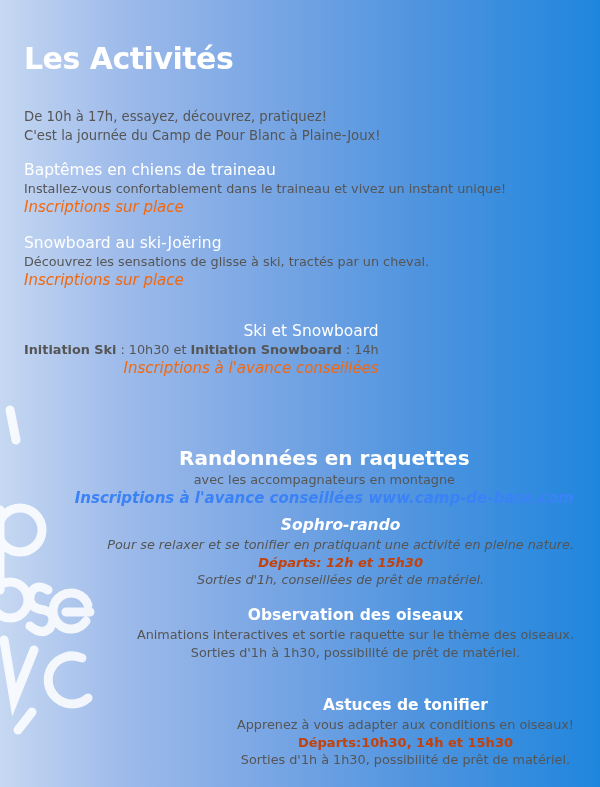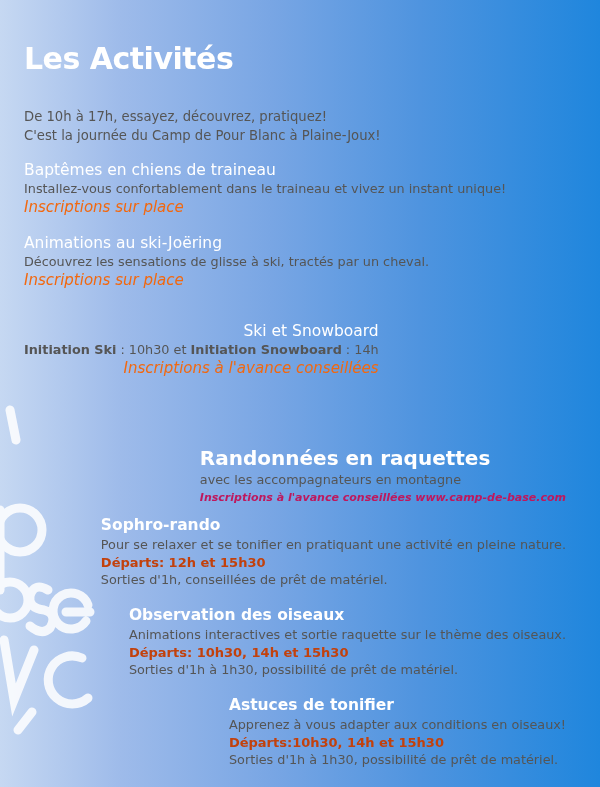--- a/index.html
+++ b/index.html
@@ -23,24 +23,24 @@
       position: absolute; left: 24px; top: 107px;
       font-weight: normal; font-size: 13.2px; line-height: 19px; color: #555555;
     }
     .section { position: absolute; left: 24px; }
     .section h2 {
       margin: 0; font-size: 15.5px; font-weight: normal; color: #ffffff; line-height: 20px;
     }
     .desc { font-size: 12.8px; line-height: 18px; color: #555555; font-family: "DejaVu Sans", sans-serif; }
     .orange { color: #f2680f; font-style: italic; font-size: 15px; line-height: 18px; }
     .bold { font-weight: bold; }
-    .right { position: absolute; right: 34px; text-align: left; }
+    .right { position: absolute; right: 26px; text-align: center; }
     .right h2 { margin: 0; font-size: 15.5px; font-weight: bold; color: #ffffff; line-height: 22px; }
     .big-head { font-size: 20px !important; line-height: 26px !important; }
-    .orange-bold { color: #be185d; font-style: italic; font-weight: bold; font-size: 11px; line-height: 18px; }
+    .orange-bold { color: #3b82f6; font-style: italic; font-weight: bold; font-size: 15px; line-height: 18px; }
     .dep { font-weight: bold; font-size: 13px; color: #c2410c; line-height: 17px; }
   </style>
 </head>
 <body>
 
 <div class="watermark">
   <svg viewBox="0 0 140 340">
     <g fill="none" stroke="#ffffff" stroke-width="9" stroke-linecap="round" opacity="0.9">
       <path d="M40 10 L46 40"></path>
       <path d="M30 110 L30 190"></path>
@@ -62,50 +62,49 @@
   <div>C'est la journée du Camp de Pour Blanc à Plaine-Joux!</div>
 </div>
 
 <div class="section" style="top:160px;">
   <h2>Baptêmes en chiens de traineau</h2>
   <div class="desc">Installez-vous confortablement dans le traineau et vivez un instant unique!</div>
   <div class="orange">Inscriptions sur place</div>
 </div>
 
 <div class="section" style="top:233px;">
-  <h2>Animations au ski-Joëring</h2>
+  <h2>Snowboard au ski-Joëring</h2>
   <div class="desc">Découvrez les sensations de glisse à ski, tractés par un cheval.</div>
   <div class="orange">Inscriptions sur place</div>
 </div>
 
 <div class="section" style="top:321px;text-align:right;">
   <h2>Ski et Snowboard</h2>
   <div class="desc">
     <span class="bold">Initiation Ski</span><span> : 10h30 et </span><span class="bold">Initiation Snowboard</span><span> : 14h</span>
   </div>
   <div class="orange">Inscriptions  à l'avance conseillées</div>
 </div>
 
 <div class="right" style="top:445px;">
   <h2 class="big-head">Randonnées en raquettes</h2>
   <div class="desc">avec les accompagnateurs en montagne</div>
   <div class="orange-bold">Inscriptions à l'avance conseillées www.camp-de-base.com</div>
 </div>
 
-<div class="right" style="top:514px;">
+<div class="right" style="top:514px;font-style:italic;">
   <h2>Sophro-rando</h2>
   <div class="desc">Pour se relaxer et se tonifier en pratiquant une activité en pleine nature.</div>
   <div class="dep">Départs: 12h et 15h30</div>
   <div class="desc">Sorties d'1h, conseillées de prêt de matériel.</div>
 </div>
 
 <div class="right" style="top:604px;">
   <h2>Observation des oiseaux</h2>
   <div class="desc">Animations interactives et sortie raquette sur le thème des oiseaux.</div>
-  <div class="dep">Départs: 10h30,  14h et 15h30</div>
   <div class="desc">Sorties d'1h à 1h30, possibilité de prêt de matériel.</div>
 </div>
 
 <div class="right" style="top:694px;">
   <h2>Astuces de tonifier</h2>
   <div class="desc">Apprenez à vous adapter aux conditions en oiseaux!</div>
   <div class="dep">Départs:10h30, 14h et 15h30</div>
   <div class="desc">Sorties d'1h à 1h30, possibilité de prêt de matériel.</div>
 </div>
 

